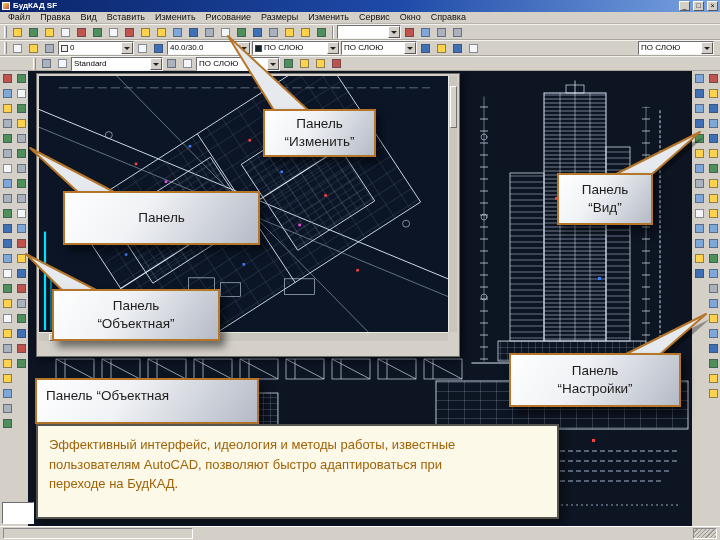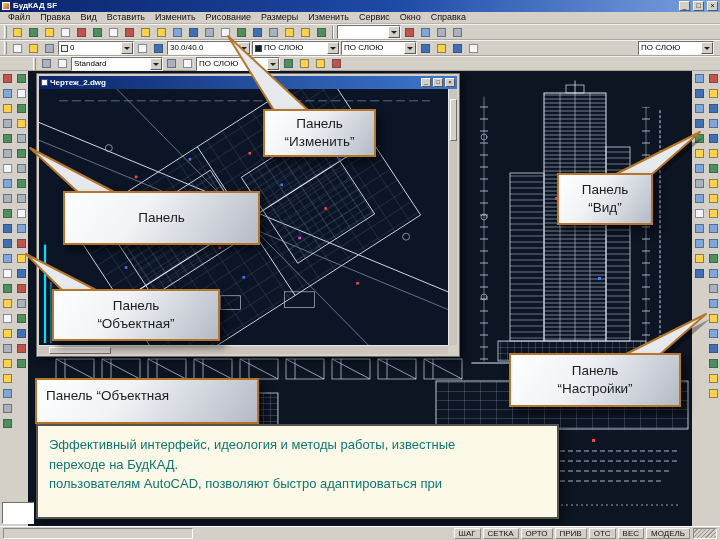--- a/index.html
+++ b/index.html
@@ -78,21 +78,21 @@
   #co-view{left:557px;top:173px;width:96px;height:52px}
   #co-editing{left:63px;top:191px;width:197px;height:54px}
   #co-drawing{left:52px;top:289px;width:168px;height:52px}
   #co-object{left:35px;top:378px;width:224px;height:46px;align-items:flex-start;justify-content:flex-start;padding:7px 9px;text-align:left}
   #co-settings{left:509px;top:353px;width:172px;height:54px}
   #tails{position:absolute;left:0;top:0;z-index:29;pointer-events:none}
 
   
   #infobox{position:absolute;left:36px;top:424px;width:523px;height:95px;z-index:40;
     background:#fdf9e8;border:2px solid #55544f;box-shadow:4px 4px 7px rgba(0,0,0,.45);
-    padding:9px 11px;font-size:13px;color:#0f766e;line-height:1.5}
+    padding:9px 11px;font-size:13px;color:#a16207;line-height:1.5}
 
   
   #statusbar{position:absolute;left:0;right:0;bottom:0;height:14px;background:#d4d0c8;z-index:45;
     border-top:1px solid #fff;display:flex;align-items:center;gap:3px;padding:0 3px;font-size:8px}
   .scell{height:11px;border:1px solid;border-color:#8b8b8b #fff #fff #8b8b8b;line-height:9px;padding:0 4px;color:#111}
   #sc-left{width:190px}
   #sc-coords{width:150px;white-space:nowrap}
   .status-toggle{height:11px;border:1px solid;border-color:#fff #8b8b8b #8b8b8b #fff;line-height:9px;padding:0 4px;background:#d4d0c8;color:#111;white-space:nowrap}
   #toggles{display:inline-flex;gap:2px}
   #sc-right{width:24px;background:repeating-linear-gradient(135deg,#d4d0c8 0 2px,#9a968e 2px 3px)}
@@ -228,21 +228,21 @@
   </span>
   <span class="strip">
       <span class="tbtn">
         <i style="background: rgb(244, 246, 249);"></i>
       </span>
       <span class="tbtn">
         <i style="background: rgb(63, 111, 181);"></i>
       </span>
     </span>
   <span class="combo w84">
-    <span class="val">30.0/40.0</span>
+    <span class="val">40.0/30.0</span>
     <span class="carrow"></span>
   </span>
   <span class="combo w88">
     <span class="chip dark"></span>
     <span class="val">ПО СЛОЮ</span>
     <span class="carrow"></span>
   </span>
   <span class="combo w76">
     <span class="val">ПО СЛОЮ</span>
     <span class="carrow"></span>
@@ -632,27 +632,20 @@
         <line x1="528" y1="116" x2="640" y2="116"></line>
         <line x1="528" y1="126" x2="630" y2="126"></line>
       </g>
       <line x1="434" y1="150" x2="648" y2="150" stroke="#8fa4ba" stroke-width="1" stroke-dasharray="2 3"></line>
       <rect x="560" y="84" width="3" height="3" fill="#ff4040"></rect>
       <rect x="448" y="100" width="3" height="3" fill="#00e0ff"></rect>
     </g>
   </svg>
 
   <div id="child-window">
-    <div id="cw-title">
-      <span class="dwg-ico"></span>
-      <span class="t">Чертеж_2.dwg</span>
-      <span class="winbtn">_</span>
-      <span class="winbtn">□</span>
-      <span class="winbtn">×</span>
-    </div>
     <div id="cw-body">
       <div id="cw-canvas">
         <svg viewBox="0 0 410 260" preserveAspectRatio="none">
           <defs>
             <pattern id="pgA" width="18" height="13" patternUnits="userSpaceOnUse">
                 <path d="M0 0H18M0 0V13" stroke="#56687e" stroke-width="0.5"></path>
               </pattern>
             <pattern id="pgB" width="9" height="7" patternUnits="userSpaceOnUse">
                 <path d="M0 0H9M0 0V7" stroke="#60748c" stroke-width="0.45"></path>
               </pattern>
@@ -746,30 +739,21 @@
 <div class="callout" id="co-object">
   <div>Панель “Объектная</div>
 </div>
 <div class="callout" id="co-settings">
   <div>Панель</div>
   <div>“Настройки”</div>
 </div>
 
 <div id="infobox">
   <div>Эффективный интерфейс, идеология и методы работы, известные</div>
+  <div>пользователям AutoCAD, позволяют быстро адаптироваться при</div>
   <div>переходе на БудКАД.</div>
-  <div>пользователям AutoCAD, позволяют быстро адаптироваться при</div>
 </div>
 
 <div id="statusbar">
   <span class="scell" id="sc-left"></span>
   <span class="spacer"></span>
-  <span id="toggles">
-      <span class="status-toggle">ШАГ</span>
-      <span class="status-toggle">СЕТКА</span>
-      <span class="status-toggle">ОРТО</span>
-      <span class="status-toggle">ПРИВ</span>
-      <span class="status-toggle">ОТС</span>
-      <span class="status-toggle">ВЕС</span>
-      <span class="status-toggle">МОДЕЛЬ</span>
-    </span>
   <span class="scell" id="sc-right"></span>
 </div>
 
 </body></html>

